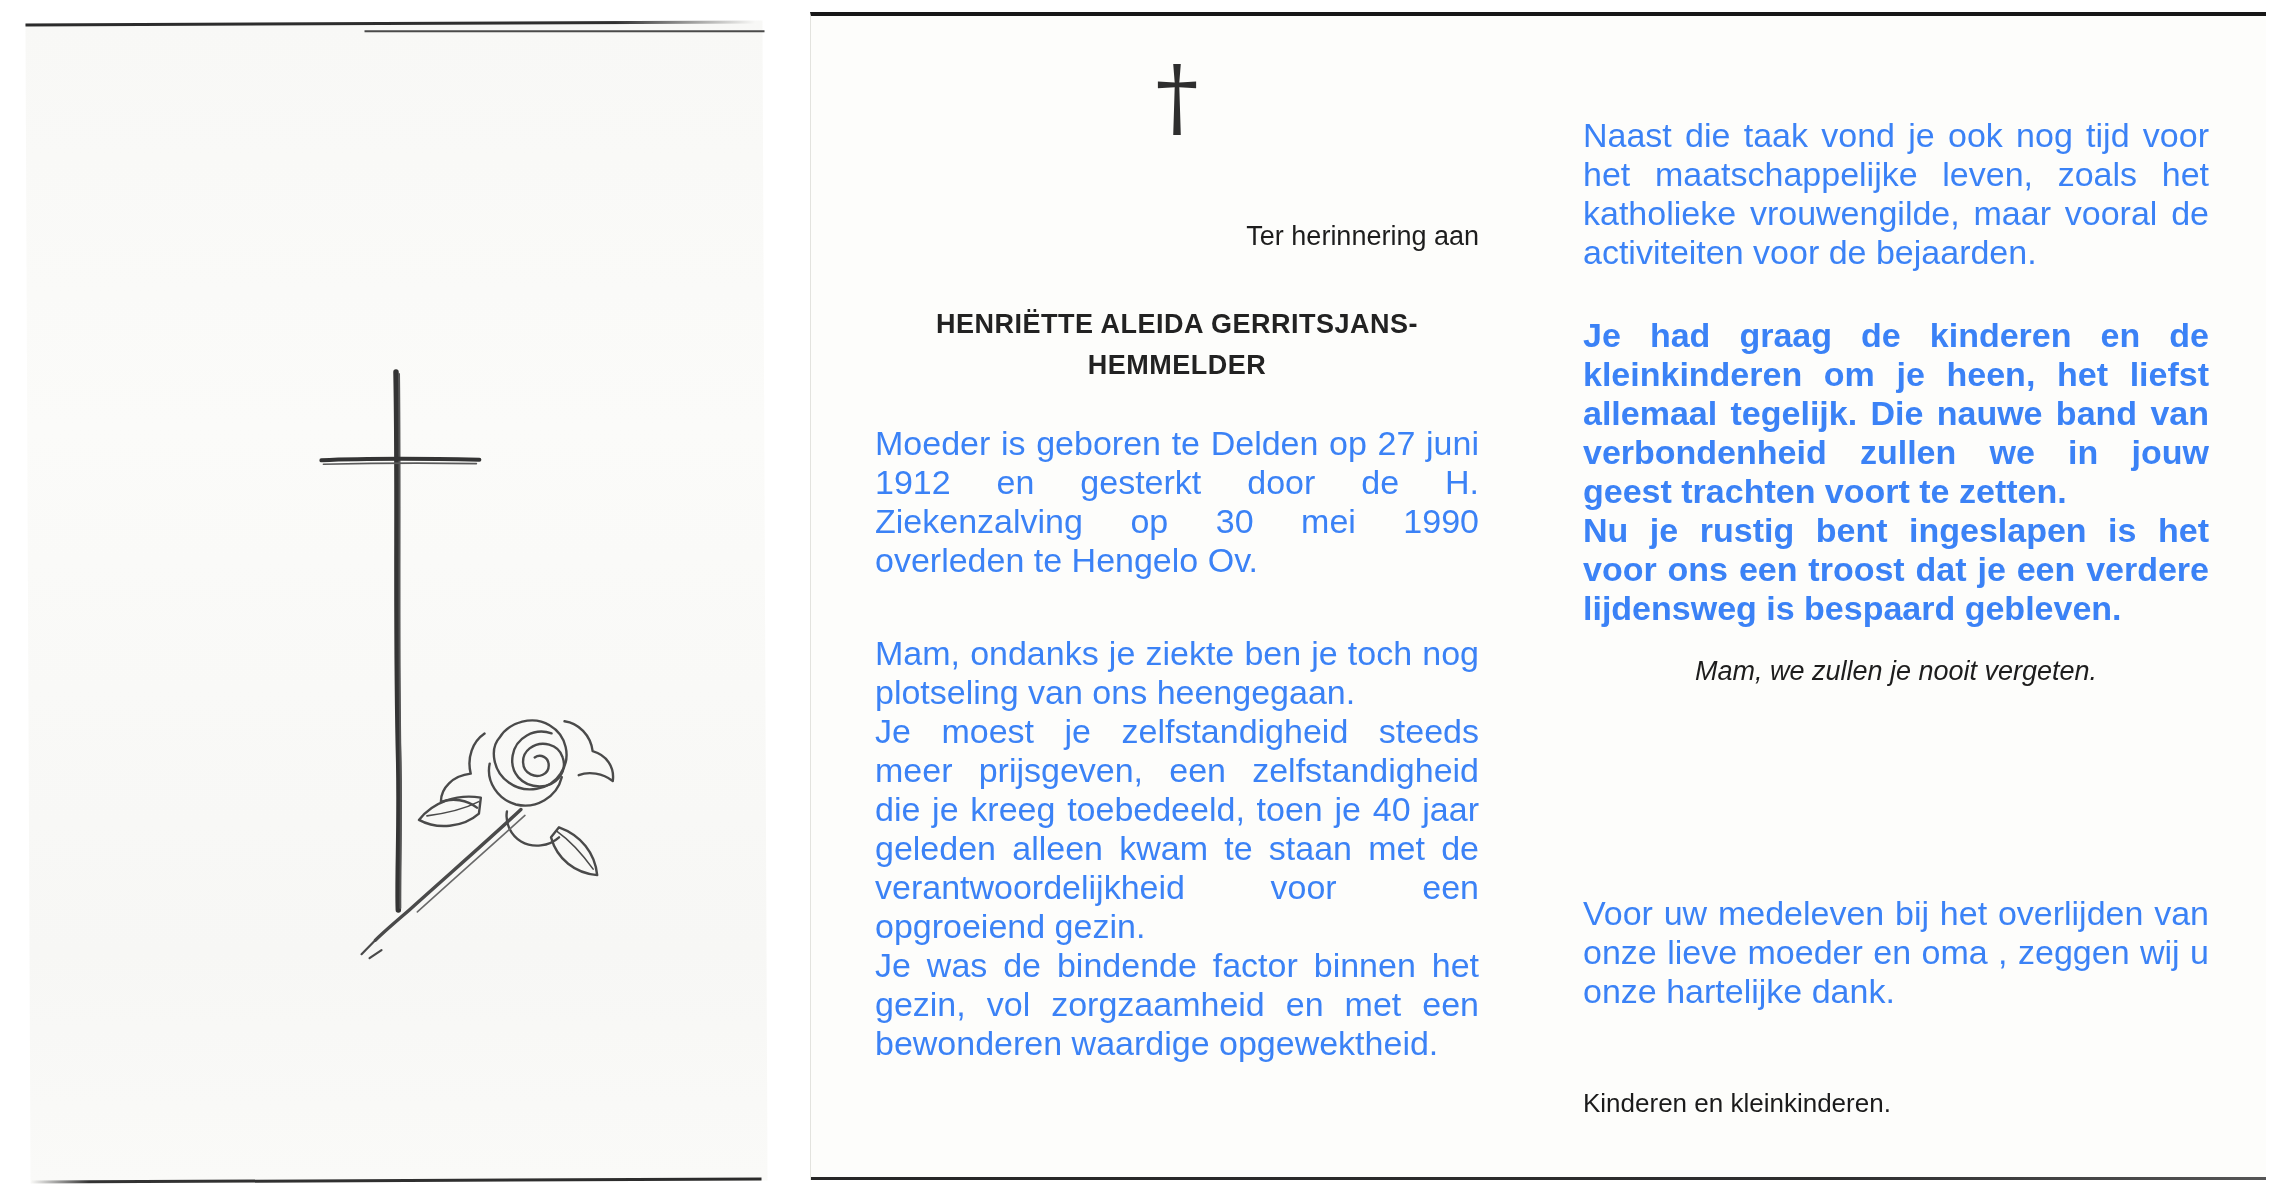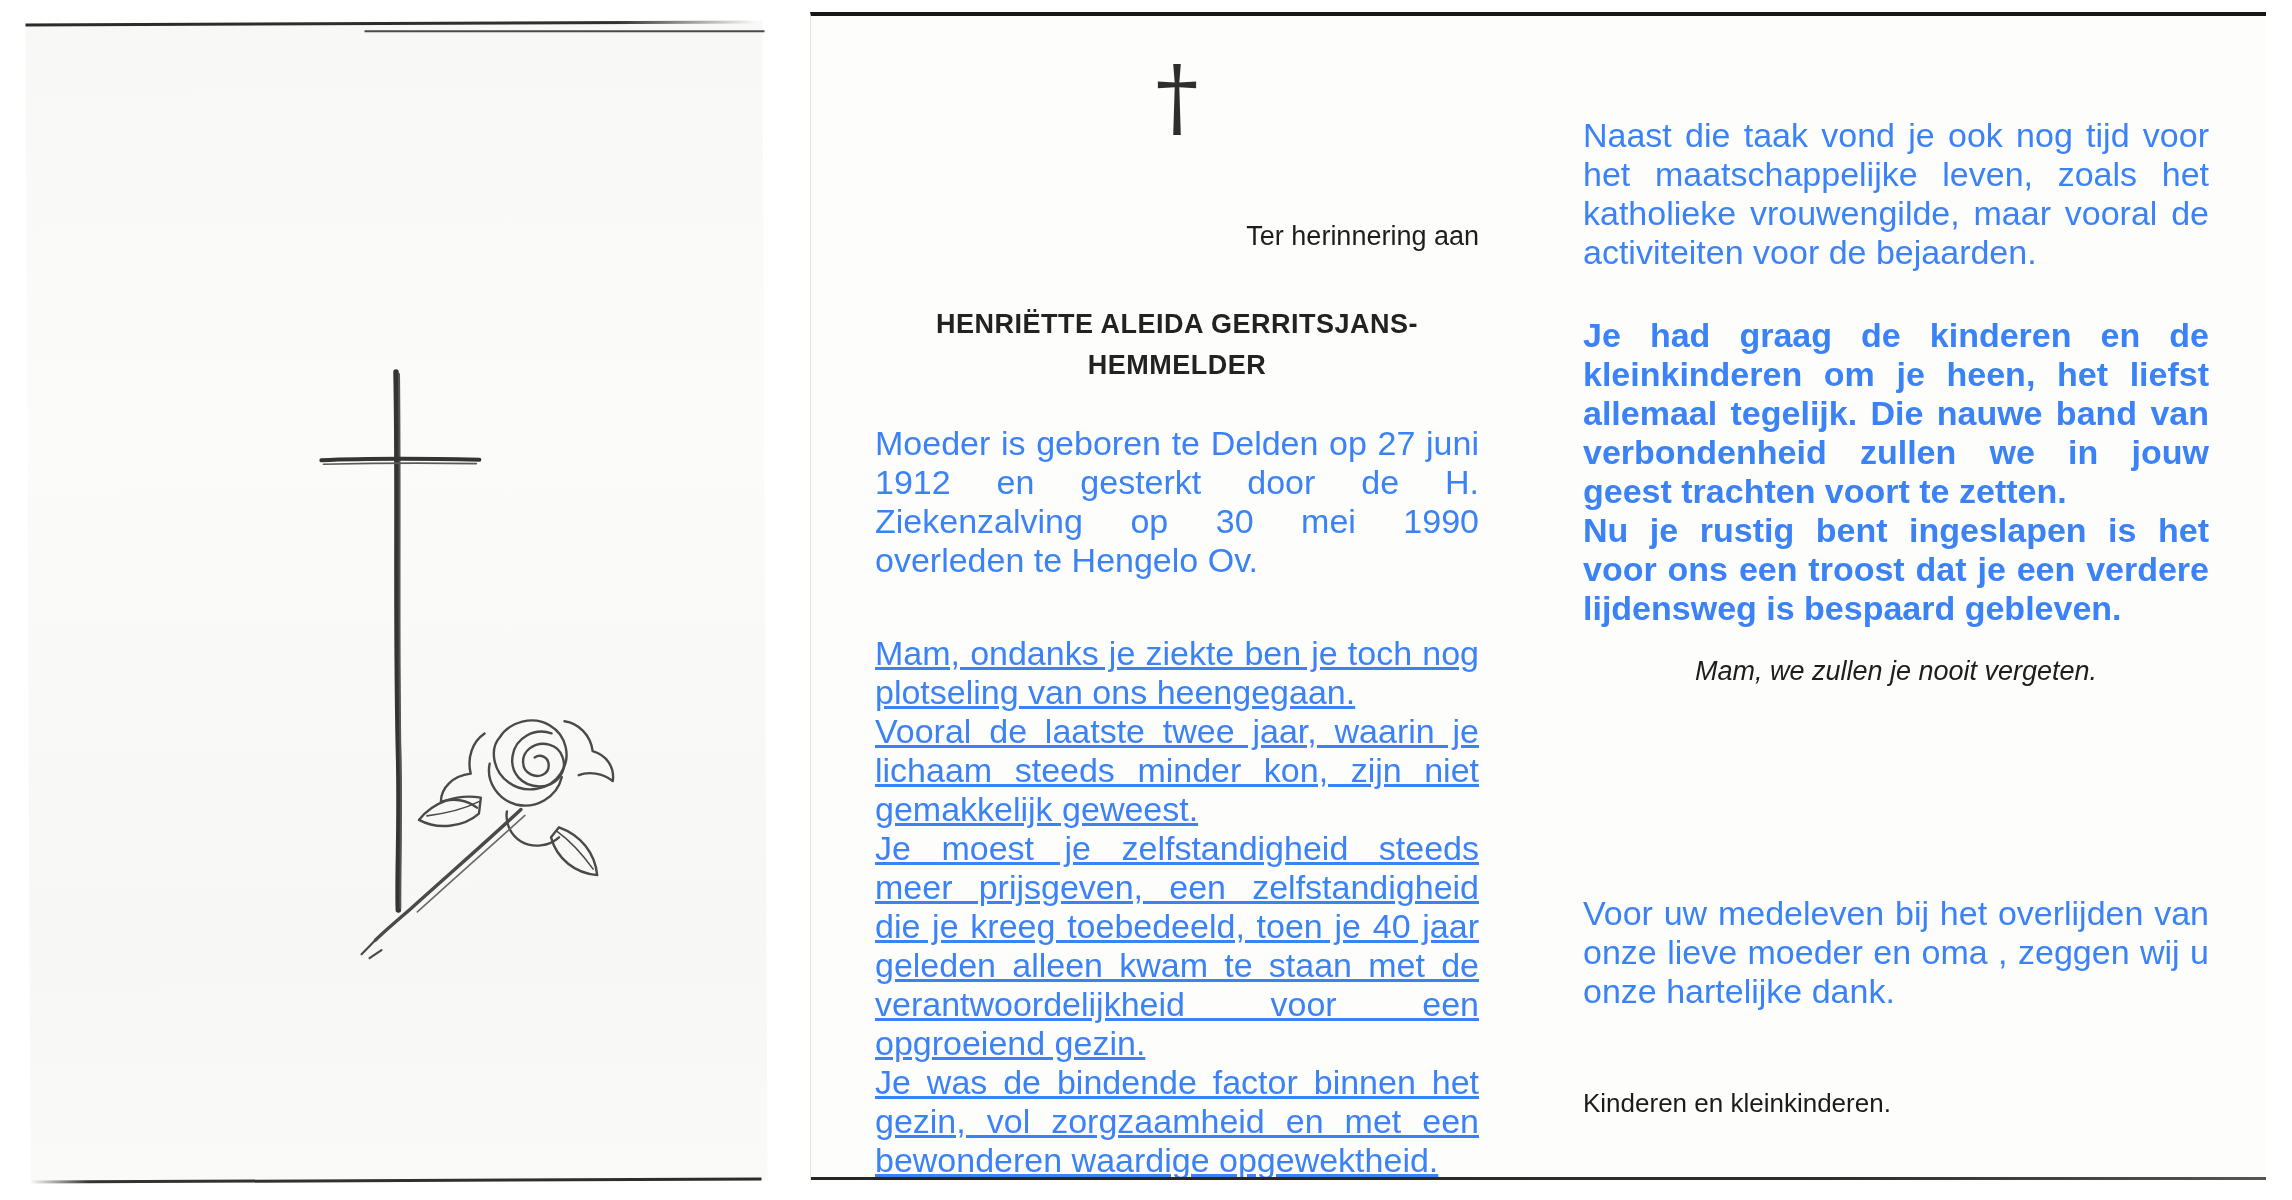--- a/index.html
+++ b/index.html
@@ -66,21 +66,21 @@
     position: absolute; top: 288px; left: 0; width: 100%;
     text-align: center; font-weight: bold; font-size: 27px;
     letter-spacing: 0.5px; color: #222; line-height: 41px;
   }
   .para {
     font-size: 34px; line-height: 39px;
     text-align: justify; color: #3b82f6;
   }
   .birth { position: absolute; top: 408px; left: 0; width: 100%; }
   .main-block { position: absolute; top: 618px; left: 0; width: 100%; }
-  .main-block .para { margin: 0; text-decoration: underline; }
+  .main-block .para { margin: 0; }
 
   .c2p1 { position: absolute; top: 100px; left: 0; width: 100%; }
   .c2block { position: absolute; top: 300px; left: 0; width: 100%; font-weight: bold; }
   .quote {
     position: absolute; top: 640px; left: 0; width: 100%;
     text-align: center; font-style: italic; font-size: 27px; color: #1d1d1d;
   }
   .thanks { position: absolute; top: 878px; left: 0; width: 100%; }
   .signature {
     position: absolute; top: 1072px; left: 0; width: 100%;
@@ -130,21 +130,20 @@
   <div class="col1">
     <div class="dagger">†</div>
     <div class="intro">Ter herinnering aan</div>
     <div class="name">
       <div>HENRIËTTE ALEIDA GERRITSJANS-</div>
       <div>HEMMELDER</div>
     </div>
     <p class="para birth">Moeder is geboren te Delden op 27 juni 1912 en gesterkt door de H. Ziekenzalving op 30 mei 1990 overleden te Hengelo Ov.</p>
     <div class="main-block">
       <p class="para">Mam, ondanks je ziekte ben je toch nog plotseling van ons heengegaan.</p>
-      <p class="para">Vooral de laatste twee jaar, waarin je lichaam steeds minder kon, zijn niet gemakkelijk geweest.</p>
       <p class="para">Je moest je zelfstandigheid steeds meer prijsgeven, een zelfstandigheid die je kreeg toebedeeld, toen je 40 jaar geleden alleen kwam te staan met de verantwoordelijkheid voor een opgroeiend gezin.</p>
       <p class="para">Je was de bindende factor binnen het gezin, vol zorgzaamheid en met een bewonderen waardige opgewektheid.</p>
     </div>
   </div>
 
   <div class="col2">
     <p class="para c2p1">Naast die taak vond je ook nog tijd voor het maatschappelijke leven, zoals het katholieke vrouwengilde, maar vooral de activiteiten voor de bejaarden.</p>
     <div class="c2block">
       <p class="para">Je had graag de kinderen en de kleinkinderen om je heen, het liefst allemaal tegelijk. Die nauwe band van verbondenheid zullen we in jouw geest trachten voort te zetten.</p>
       <p class="para">Nu je rustig bent ingeslapen is het voor ons een troost dat je een verdere lijdensweg is bespaard gebleven.</p>

